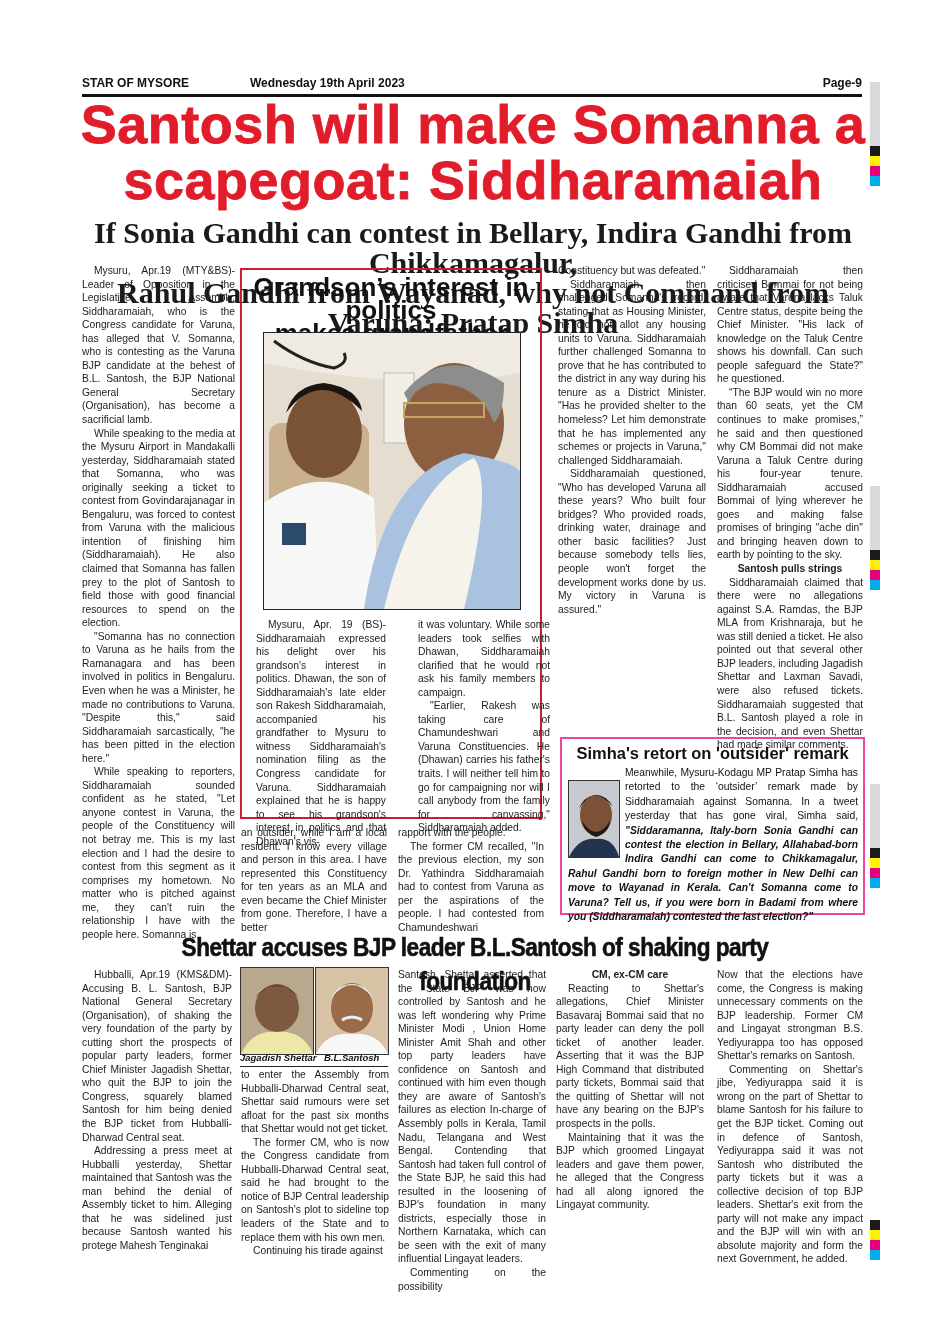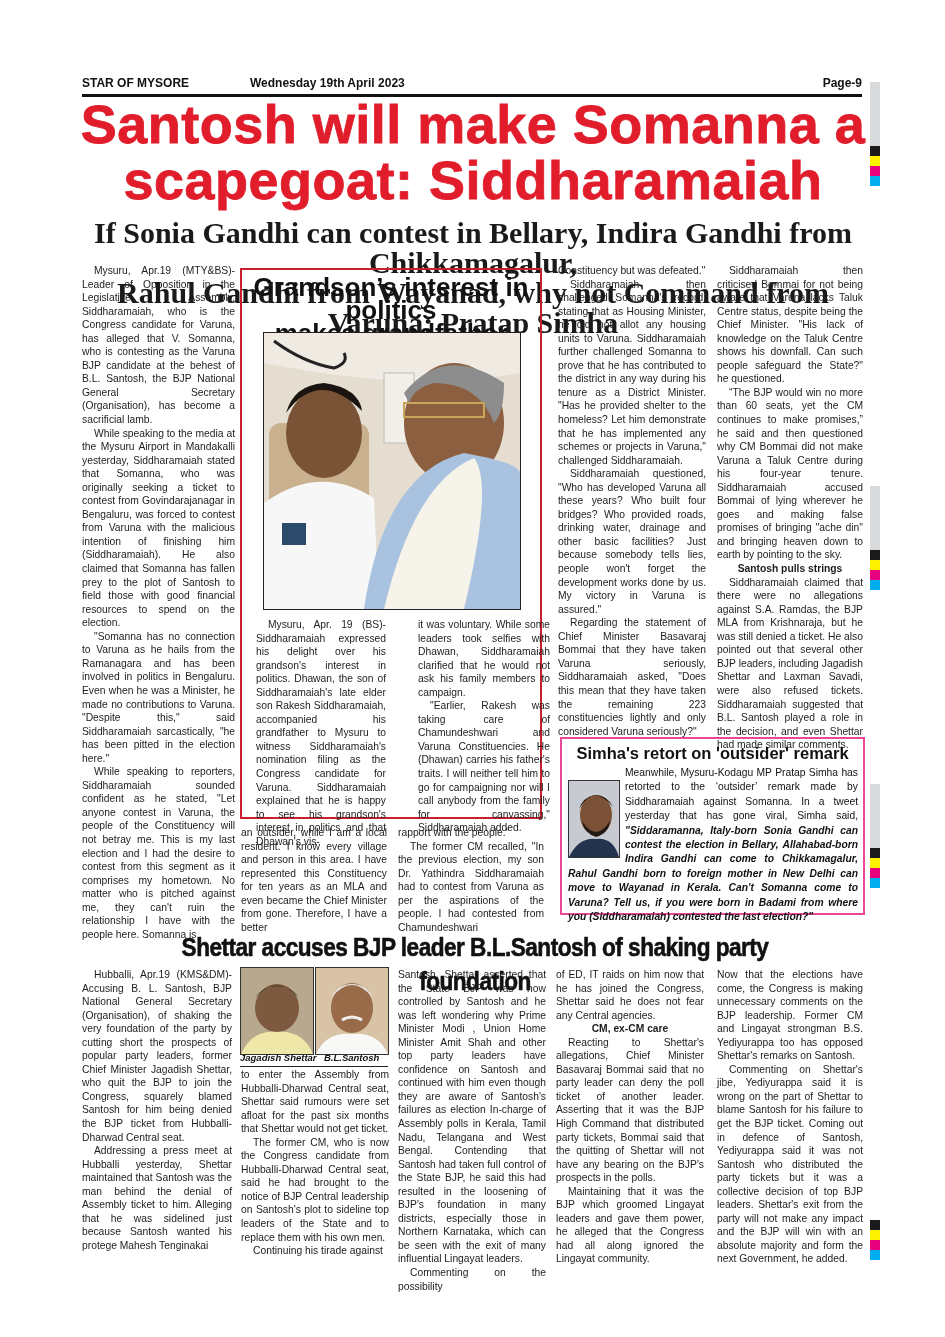--- a/index.html
+++ b/index.html
@@ -124,21 +124,20 @@
 </div>
 <div class="abs col" style="left:398px; top:826px; width:146px;">
   <p style="text-indent:0">rapport with the people."</p>
   <p>The former CM recalled, "In the previous election, my son Dr. Yathindra Siddharamaiah had to contest from Varuna as per the aspirations of the people. I had contested from Chamundeshwari</p>
 </div>
 
 <div class="abs col" style="left:558px; top:264px; width:148px;">
   <p style="text-indent:0">Constituency but was defeated."</p>
   <p>Siddharamaiah then challenged Somanna's record, stating that as Housing Minister, he did not allot any housing units to Varuna. Siddharamaiah further challenged Somanna to prove that he has contributed to the district in any way during his tenure as a District Minister. "Has he provided shelter to the homeless? Let him demonstrate that he has implemented any schemes or projects in Varuna," challenged Siddharamaiah.</p>
   <p>Siddharamaiah questioned, "Who has developed Varuna all these years? Who built four bridges? Who provided roads, drinking water, drainage and other basic facilities? Just because somebody tells lies, people won't forget the development works done by us. My victory in Varuna is assured."</p>
-  <p>Regarding the statement of Chief Minister Basavaraj Bommai that they have taken Varuna seriously, Siddharamaiah asked, "Does this mean that they have taken the remaining 223 constituencies lightly and only considered Varuna seriously?"</p>
 </div>
 
 <div class="abs col" style="left:717px; top:264px; width:146px;">
   <p>Siddharamaiah then criticised Bommai for not being aware that Varuna lacks Taluk Centre status, despite being the Chief Minister. "His lack of knowledge on the Taluk Centre shows his downfall. Can such people safeguard the State?" he questioned.</p>
   <p>“The BJP would win no more than 60 seats, yet the CM continues to make promises,” he said and then questioned why CM Bommai did not make Varuna a Taluk Centre during his four-year tenure. Siddharamaiah accused Bommai of lying wherever he goes and making false promises of bringing "ache din" and bringing heaven down to earth by pointing to the sky.</p>
   <p class="sub">Santosh pulls strings</p>
   <p>Siddharamaiah claimed that there were no allegations against S.A. Ramdas, the BJP MLA from Krishnaraja, but he was still denied a ticket. He also pointed out that several other BJP leaders, including Jagadish Shettar and Laxman Savadi, were also refused tickets. Siddharamaiah suggested that B.L. Santosh played a role in the decision, and even Shettar had made similar comments.</p>
 </div>
 
 <div class="abs boxblk">
@@ -193,21 +192,20 @@
   <p>The former CM, who is now the Congress candidate from Hubballi-Dharwad Central seat, said he had brought to the notice of BJP Central leadership on Santosh's plot to sideline top leaders of the State and to replace them with his own men.</p>
   <p>Continuing his tirade against</p>
 </div>
 
 <div class="abs col" style="left:398px; top:968px; width:148px;">
   <p style="text-indent:0">Santosh, Shettar asserted that the State BJP was now controlled by Santosh and he was left wondering why Prime Minister Modi , Union Home Minister Amit Shah and other top party leaders have confidence on Santosh and continued with him even though they are aware of Santosh's failures as election In-charge of Assembly polls in Kerala, Tamil Nadu, Telangana and West Bengal. Contending that Santosh had taken full control of the State BJP, he said this had resulted in the loosening of BJP's foundation in many districts, especially those in Northern Karnataka, which can be seen with the exit of many influential Lingayat leaders.</p>
   <p>Commenting on the possibility</p>
 </div>
 
 <div class="abs col" style="left:556px; top:968px; width:148px;">
-  <p style="text-indent:0">of ED, IT raids on him now that he has joined the Congress, Shettar said he does not fear any Central agencies.</p>
   <p class="sub">CM, ex-CM care</p>
   <p>Reacting to Shettar's allegations, Chief Minister Basavaraj Bommai said that no party leader can deny the poll ticket of another leader. Asserting that it was the BJP High Command that distributed party tickets, Bommai said that the quitting of Shettar will not have any bearing on the BJP's prospects in the polls.</p>
   <p>Maintaining that it was the BJP which groomed Lingayat leaders and gave them power, he alleged that the Congress had all along ignored the Lingayat community.</p>
 </div>
 
 <div class="abs col" style="left:717px; top:968px; width:146px;">
   <p style="text-indent:0">Now that the elections have come, the Congress is making unnecessary comments on the BJP leadership. Former CM and Lingayat strongman B.S. Yediyurappa too has opposed Shettar's remarks on Santosh.</p>
   <p>Commenting on Shettar's jibe, Yediyurappa said it is wrong on the part of Shettar to blame Santosh for his failure to get the BJP ticket. Coming out in defence of Santosh, Yediyurappa said it was not Santosh who distributed the party tickets but it was a collective decision of top BJP leaders. Shettar's exit from the party will not make any impact and the BJP will win with an absolute majority and form the next Government, he added.</p>
 </div>
 

